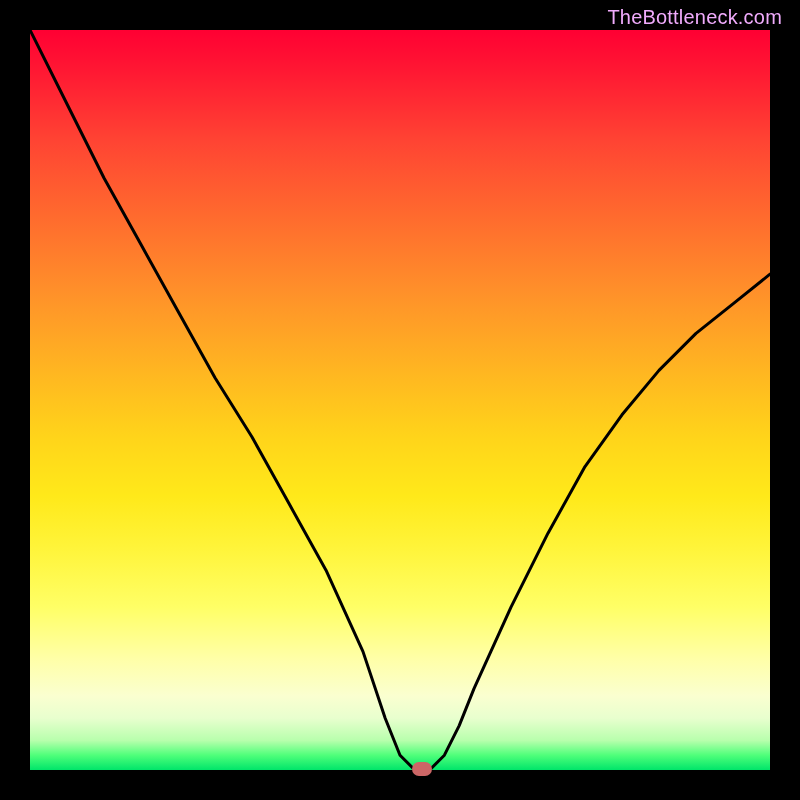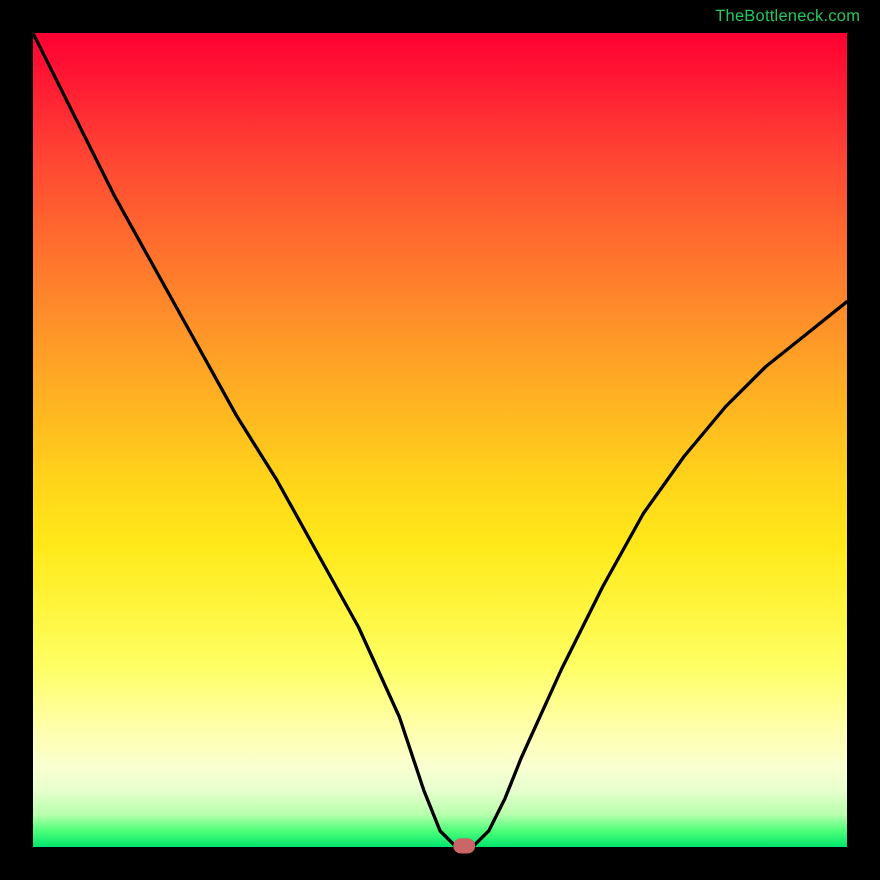--- a/index.html
+++ b/index.html
@@ -40,22 +40,22 @@
       #e8ffce 93%,
       #b8ffad 96%,
       #4fff7a 98%,
       #00e56a 100%
     );
   }
   .attribution {
     position: absolute;
     top: 6px;
     right: 18px;
-    color: #22c55e;
-    font-size: 15px;
+    color: #f0abfc;
+    font-size: 20px;
     letter-spacing: 0.2px;
     font-weight: 500;
   }
   svg.curve {
     position: absolute;
     left: 0;
     top: 0;
     width: 740px;
     height: 740px;
     pointer-events: none;

